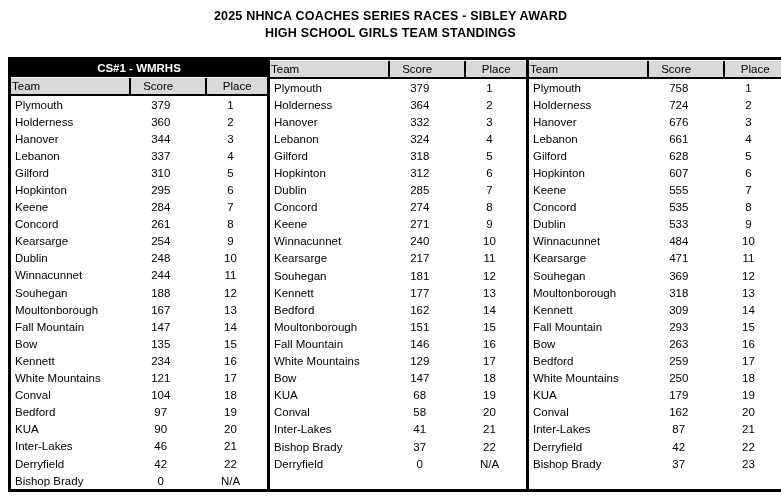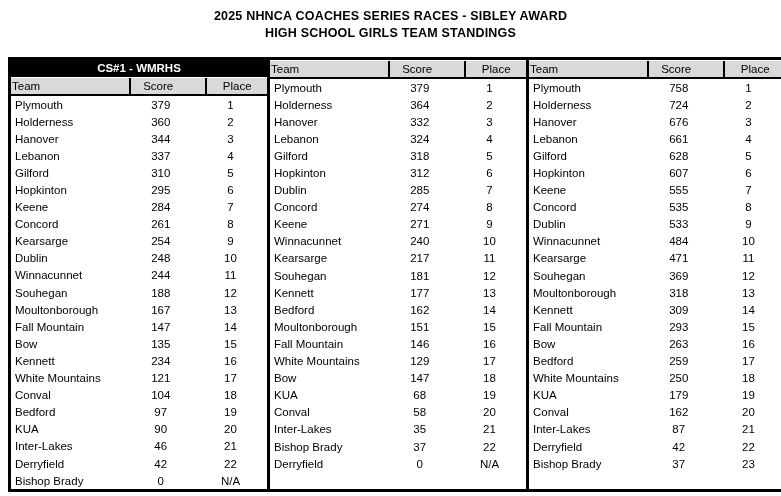--- a/index.html
+++ b/index.html
@@ -309,21 +309,21 @@
             <span class="cell score">68</span>
             <span class="cell place">19</span>
           </div>
           <div class="row">
             <span class="cell team">Conval</span>
             <span class="cell score">58</span>
             <span class="cell place">20</span>
           </div>
           <div class="row">
             <span class="cell team">Inter-Lakes</span>
-            <span class="cell score">35</span>
+            <span class="cell score">41</span>
             <span class="cell place">21</span>
           </div>
           <div class="row">
             <span class="cell team">Bishop Brady</span>
             <span class="cell score">37</span>
             <span class="cell place">22</span>
           </div>
           <div class="row">
             <span class="cell team">Derryfield</span>
             <span class="cell score">0</span>

